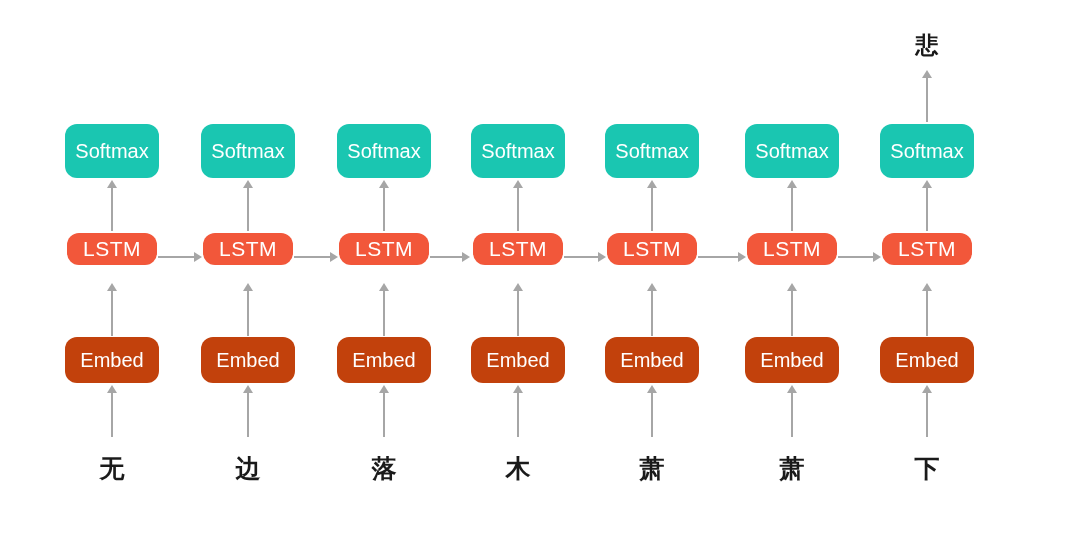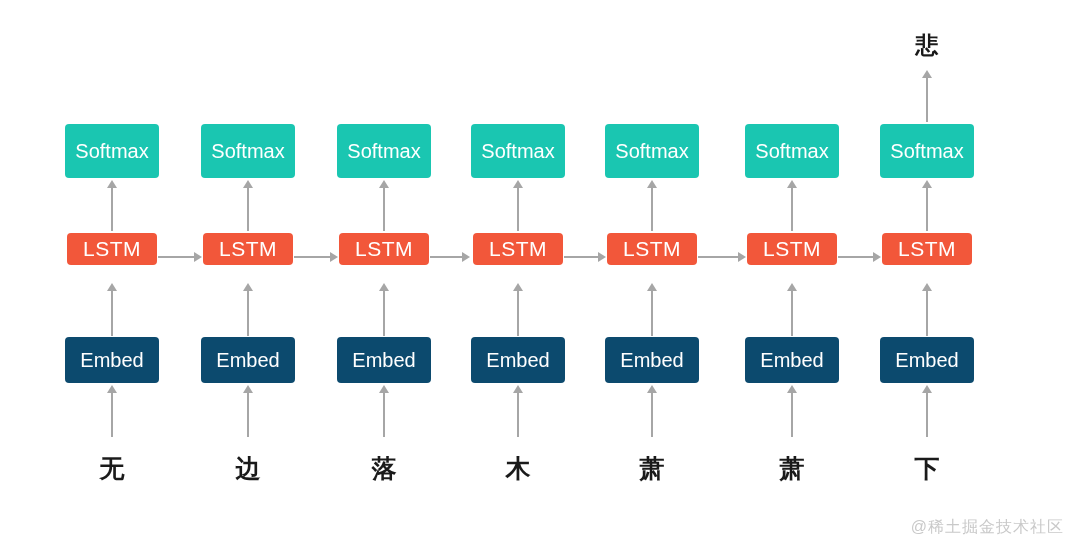--- a/index.html
+++ b/index.html
@@ -3,28 +3,28 @@
 <meta charset="utf-8">
 <style>
   html,body { margin:0; padding:0; background:#fff; }
   .canvas {
     position:relative; width:1080px; height:546px;
     background:#ffffff; overflow:hidden;
     font-family:"Liberation Sans","DejaVu Sans",sans-serif;
   }
   .col { position:absolute; top:0; width:96px; height:546px; }
   .box {
-    position:absolute; border-radius:4px; color:#ffffff;
+    position:absolute; border-radius:12px; color:#ffffff;
     display:flex; align-items:center; justify-content:center;
     font-family:"Liberation Sans","DejaVu Sans",sans-serif;
     text-align:right;
   }
   .softmax { top:124px; left:1px;  width:94px; height:54px; background:#1ac6b1; font-size:20px; }
   .lstm    { top:233px; left:3px;  width:90px; height:32px; background:#f2573a; font-size:21px; letter-spacing:0.5px; }
-  .embed   { top:337px; left:1px;  width:94px; height:46px; background:#0c4a6e; font-size:20px; }
+  .embed   { top:337px; left:1px;  width:94px; height:46px; background:#c2410c; font-size:20px; }
 
   
   .varrow { position:absolute; width:2px; background:#a6a6a6; left:47px; }
   .varrow::before {
     content:""; position:absolute; top:-8px; left:-4px;
     border-left:5px solid transparent; border-right:5px solid transparent;
     border-bottom:8px solid #a6a6a6;
   }
   .v-lstm-softmax { top:188px; height:43px; }
   .v-embed-lstm   { top:291px; height:45px; }
@@ -131,14 +131,13 @@
     <div class="in-char">下</div>
   </div>
 
   <div class="harrow" style="left:158px;width:36px"></div>
   <div class="harrow" style="left:294px;width:36px"></div>
   <div class="harrow" style="left:430px;width:32px"></div>
   <div class="harrow" style="left:564px;width:34px"></div>
   <div class="harrow" style="left:698px;width:40px"></div>
   <div class="harrow" style="left:838px;width:35px"></div>
 
-  <div class="watermark">@稀土掘金技术社区</div>
 </div>
 
 </body></html>

